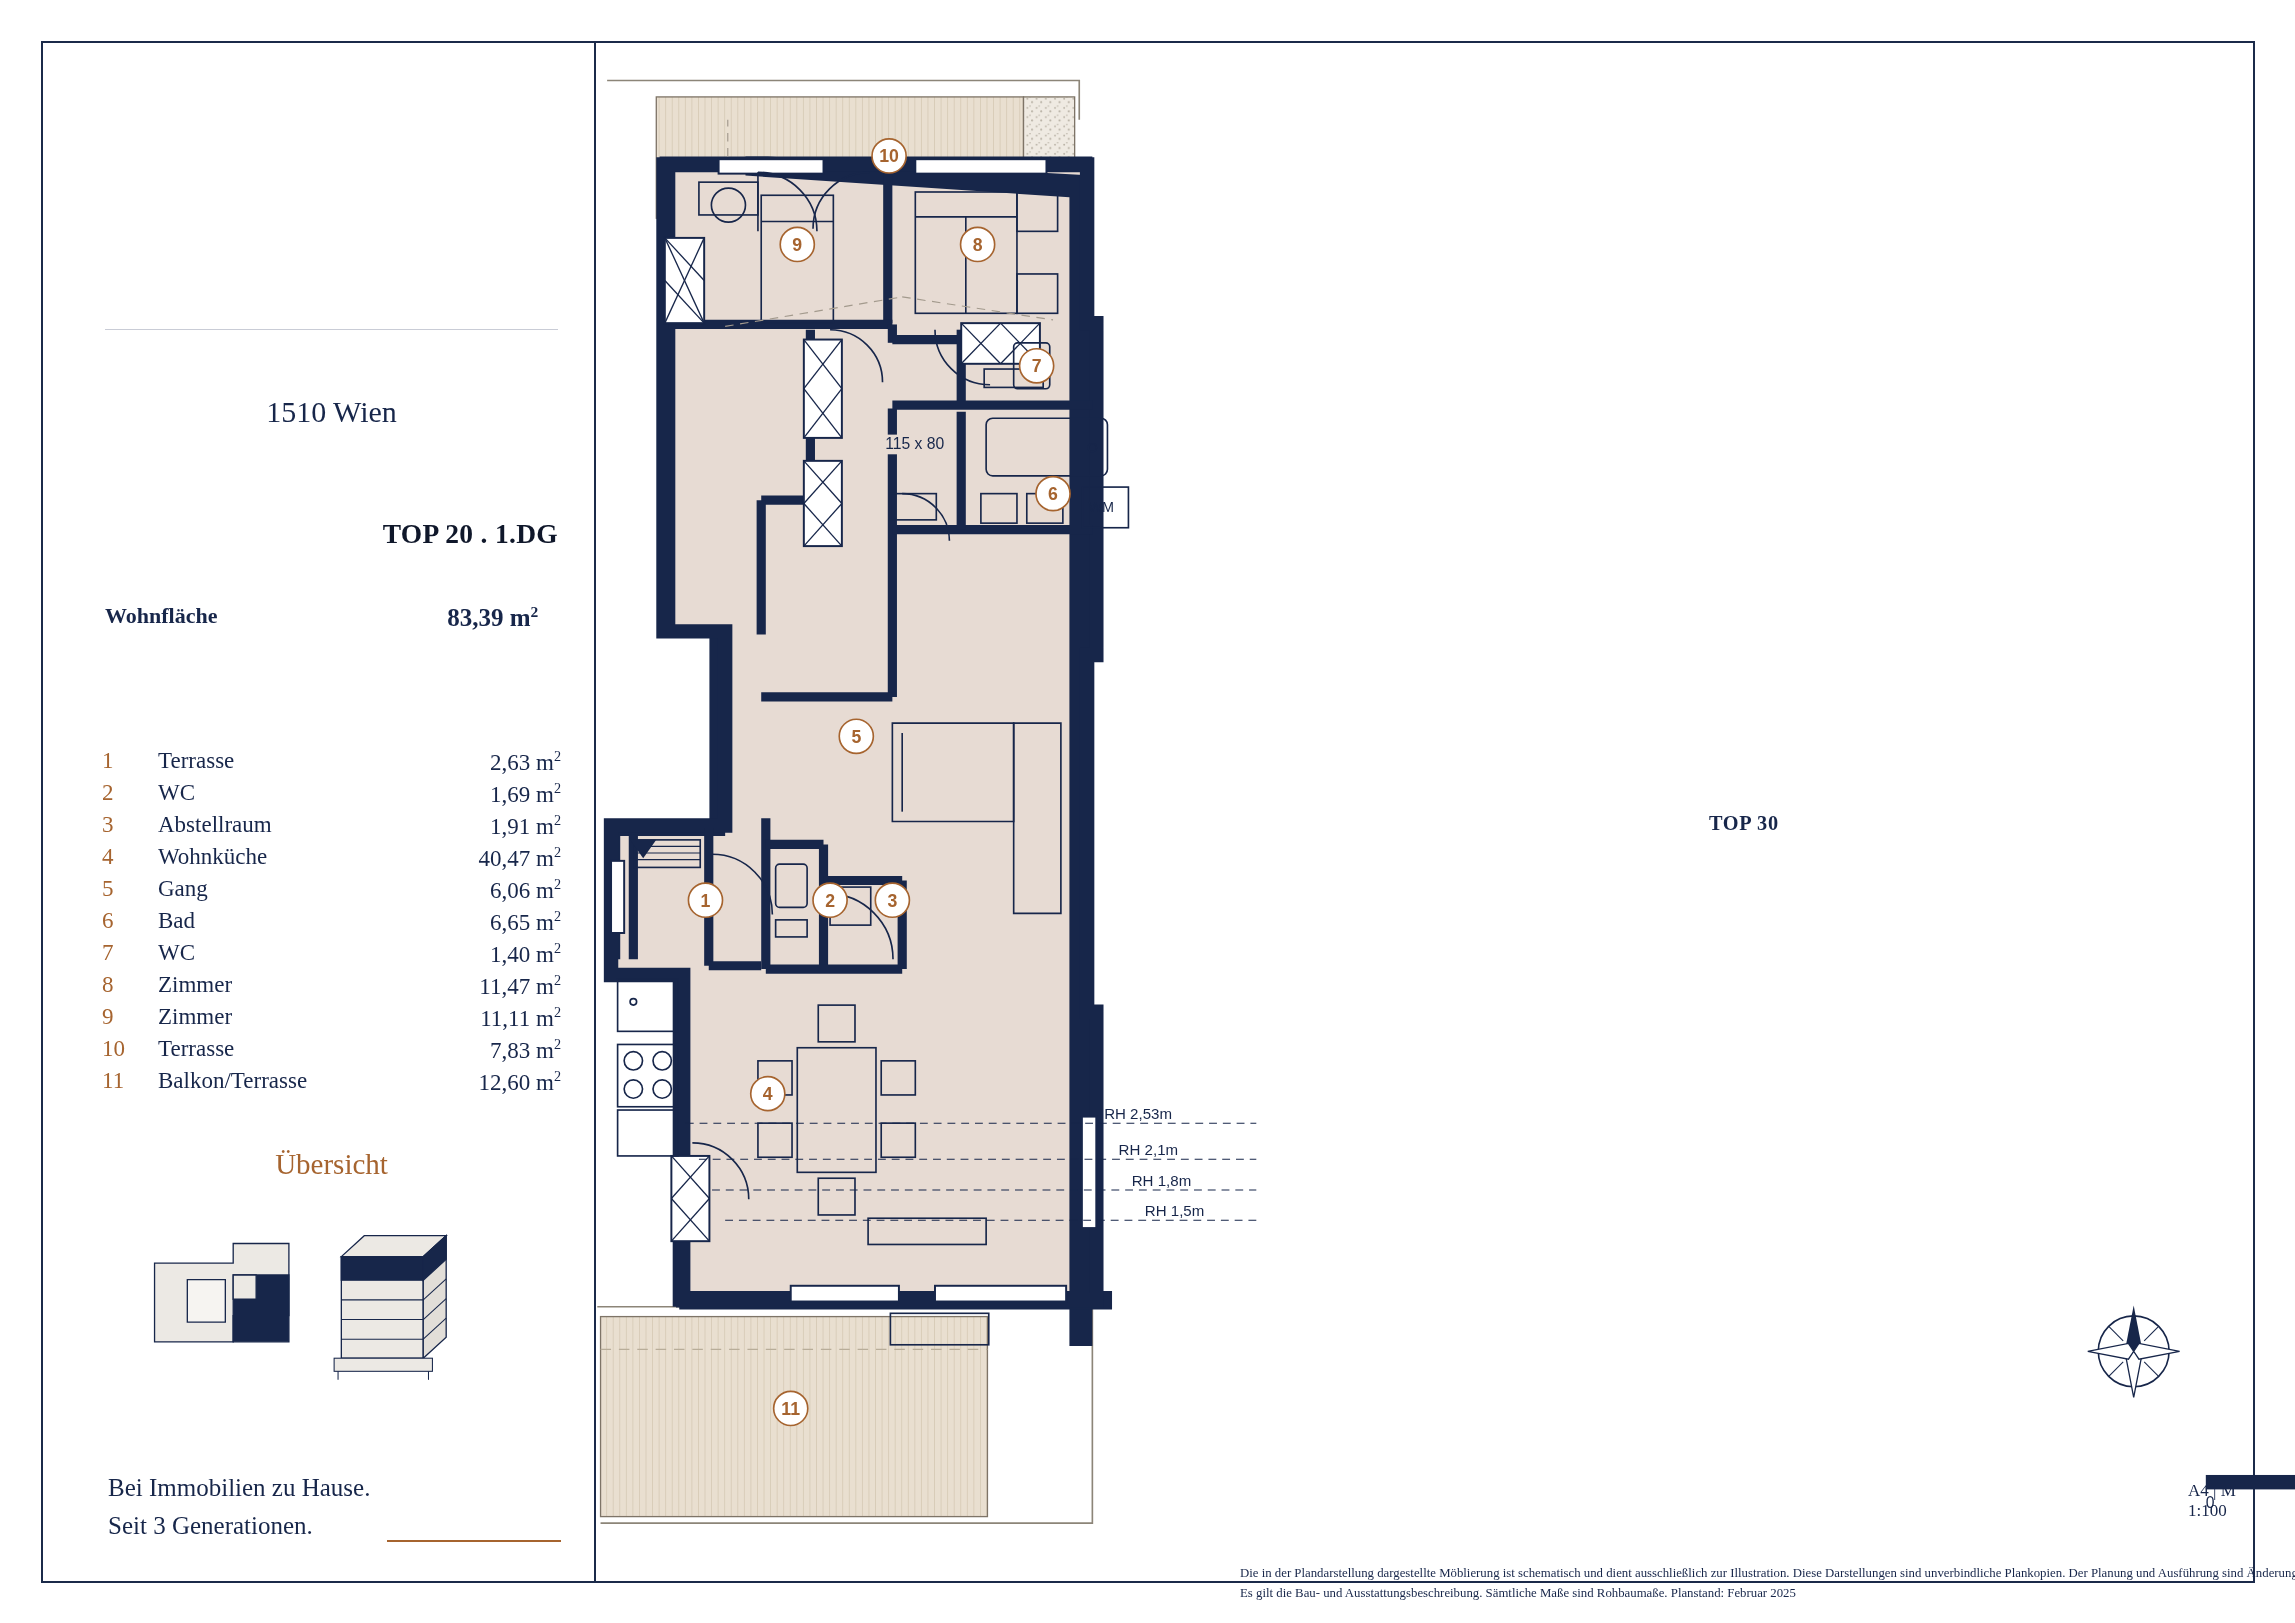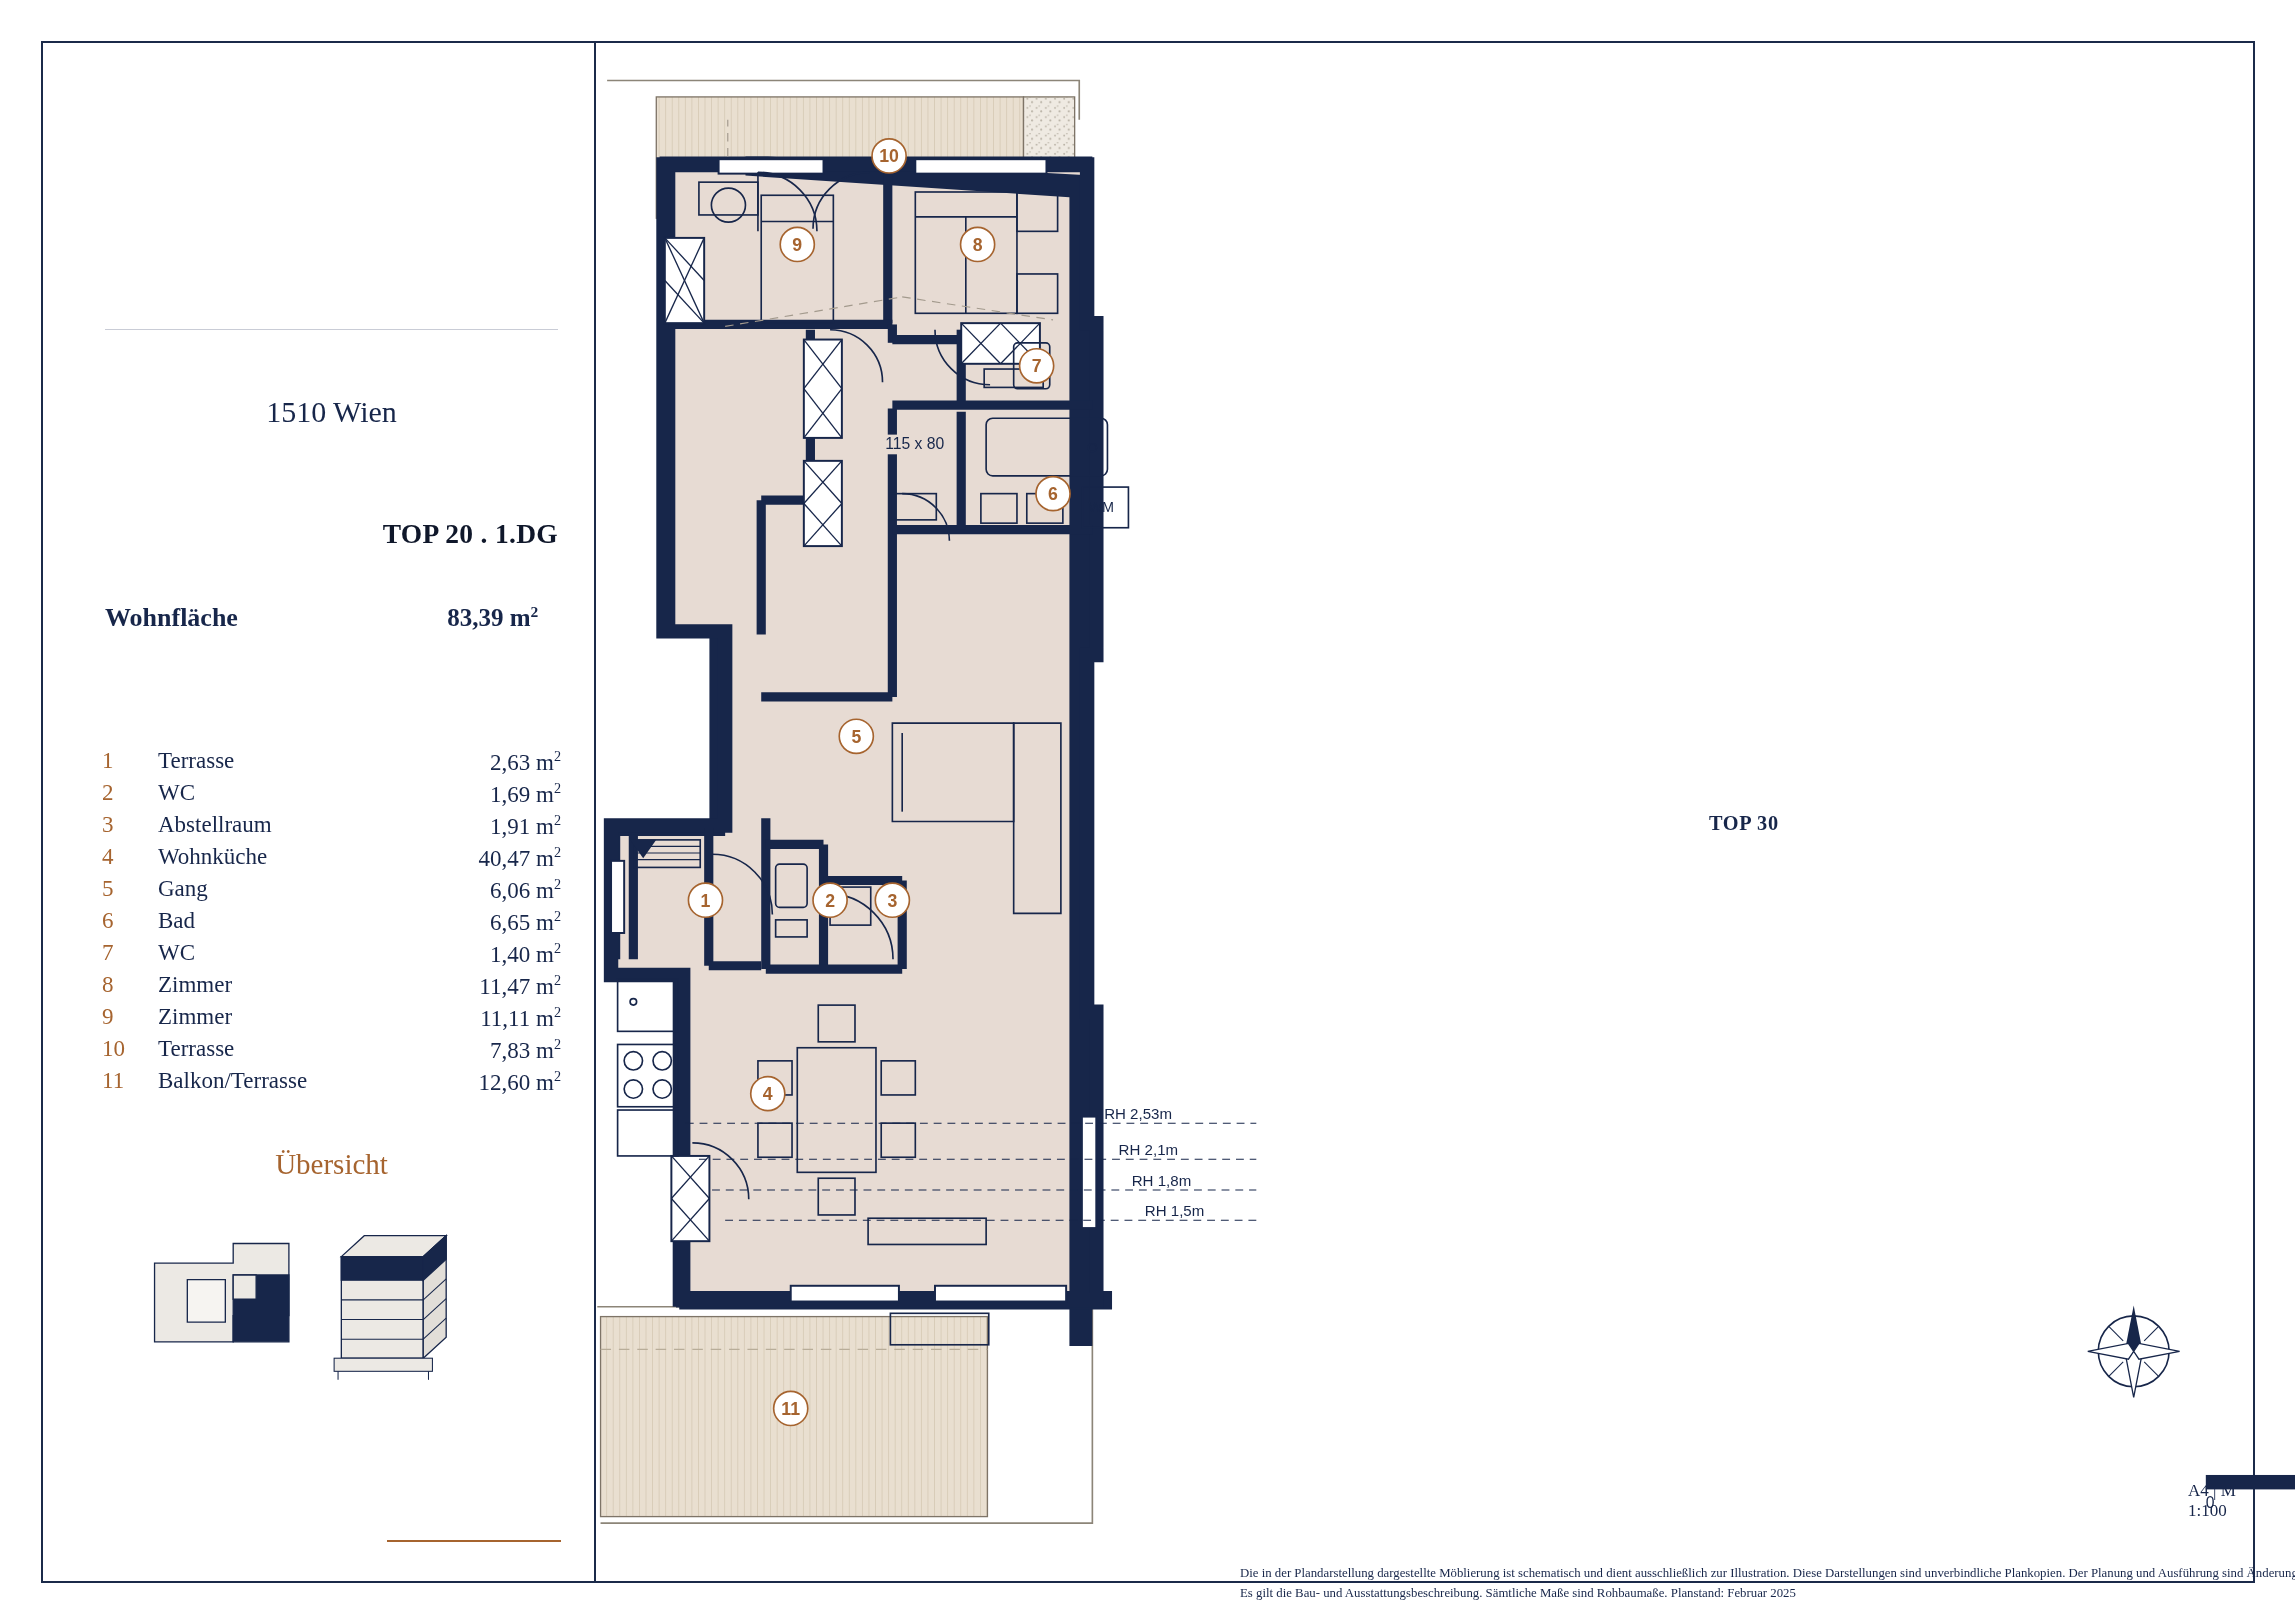--- a/index.html
+++ b/index.html
@@ -16,21 +16,21 @@
   .logo .group{position:absolute;left:354px;top:58px;font-size:37px;letter-spacing:2px;color:#17264a;line-height:1.12;}
 
   .hr1{position:absolute;left:105px;top:329px;width:453px;height:1.3px;background:#c9ccd6;}
 
   .addr{position:absolute;left:105px;top:387px;width:453px;text-align:center;}
   .addr .l1{font-size:34px;color:#17264a;letter-spacing:0.3px;}
   .addr .l2{font-size:30px;color:#17264a;margin-top:7.9px;}
   .top-label{position:absolute;left:105px;top:518px;width:453px;text-align:right;font-size:27.5px;font-weight:bold;color:#0f172a;letter-spacing:0.3px;}
 
   .area-row{position:absolute;left:105px;top:603px;width:453px;}
-  .area-row .k{position:absolute;left:0;top:0;font-size:26px;font-weight:bold;color:#17264a;}
+  .area-row .k{position:absolute;left:0;top:0;font-size:22px;font-weight:bold;color:#17264a;}
   .area-row .v{position:absolute;right:19.7px;top:0;font-size:25px;font-weight:bold;color:#17264a;}
 
   .rooms{position:absolute;left:102px;top:748px;width:459px;}
   .room{position:relative;height:32px;}
   .room .num{position:absolute;left:0;top:0;width:30px;text-align:left;font-size:23px;color:#a6642f;}
   .room .nm{position:absolute;left:56px;top:0;font-size:23px;color:#17264a;}
   .room .ar{position:absolute;left:367px;top:0;width:92px;text-align:right;font-size:23px;color:#17264a;}
   sup{font-size:.62em;vertical-align:super;}
 
   .ueberschrift{position:absolute;left:105px;top:1148px;width:453px;text-align:center;font-size:29px;color:#a6642f;font-family:Liberation Serif, serif;}
@@ -156,20 +156,24 @@
         <line x1="420" y1="126" x2="455" y2="94"></line>
         <line x1="420" y1="156" x2="455" y2="124"></line>
         <line x1="420" y1="186" x2="455" y2="154"></line>
         <rect x="284" y="215" width="150" height="20" fill="#ece9e4"></rect>
         <line x1="290" y1="235" x2="290" y2="248"></line>
         <line x1="428" y1="235" x2="428" y2="248"></line>
       </g>
     </svg>
   </div>
 
+  <div class="slogan">
+    <div>Bei Immobilien zu Hause.</div>
+    <div>Seit 3 Generationen.</div>
+  </div>
   <div class="slogan-rule"></div>
 
   <div class="plan">
     <svg width="1661" height="1542" viewBox="0 0 2533 2351">
 
       <defs>
         <pattern id="deck" width="26" height="10" patternUnits="userSpaceOnUse" patternTransform="rotate(90)">
           <rect width="26" height="10" fill="#e9dfd0"></rect>
           <line x1="0" y1="0" x2="26" y2="0" stroke="#cbbda6" stroke-width="1.6"></line>
         </pattern>

